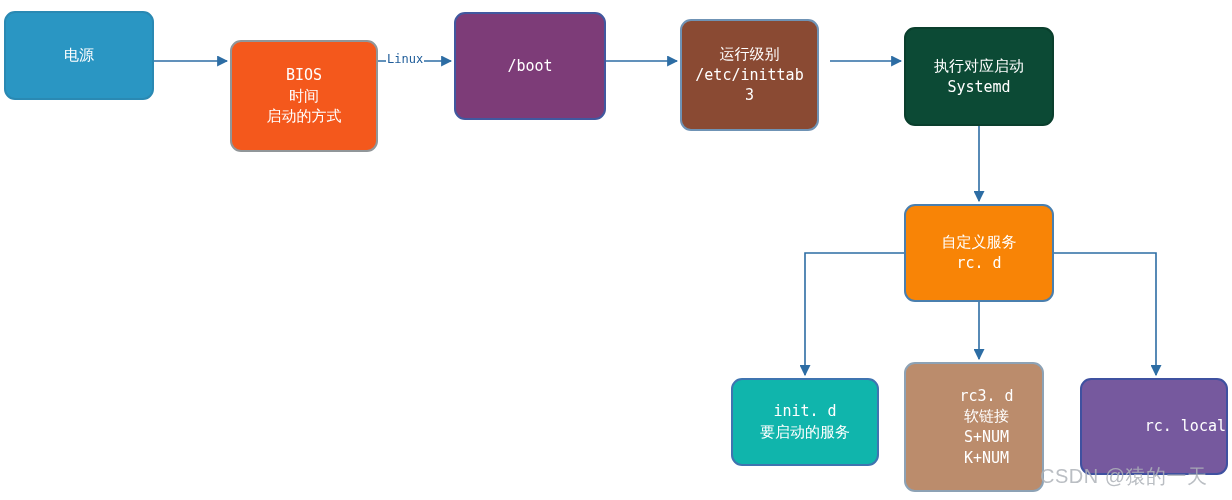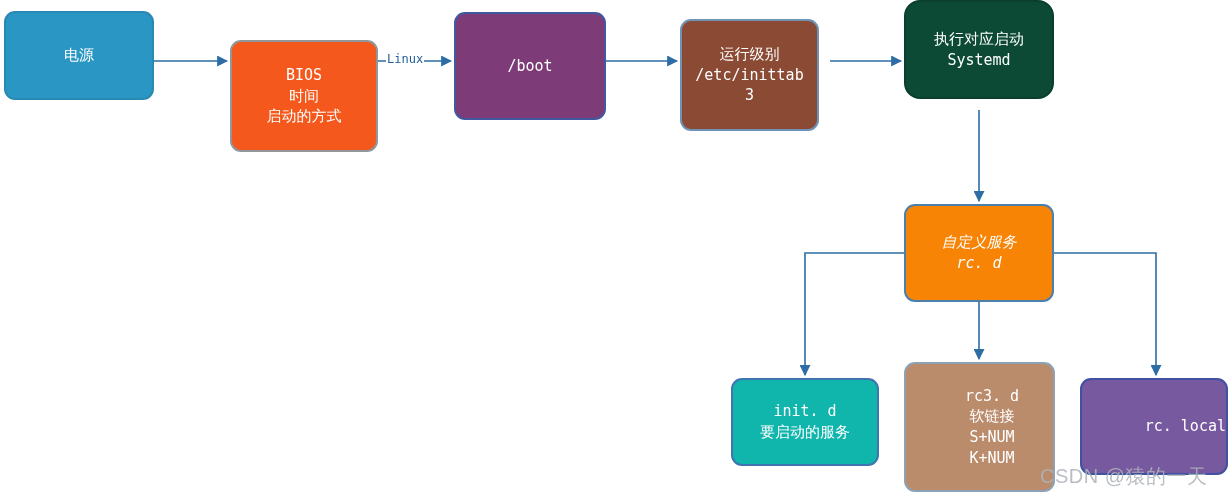--- a/index.html
+++ b/index.html
@@ -16,24 +16,24 @@
     position:absolute;z-index:2;box-sizing:border-box;
     border:2px solid transparent;border-radius:11px;
     display:flex;flex-direction:column;align-items:center;justify-content:center;
     color:#ffffff;font-size:15px;line-height:1.38;text-align:center;
     white-space:nowrap;
   }
   .n-power   {left:4px;   top:11px;  width:150px; height:89px;}
   .n-bios    {left:230px; top:4px;   width:148px; height:112px;}
   .n-boot    {left:454px; top:12px;  width:152px; height:108px;}
   .n-runlevel{left:680px; top:19px;   width:139px; height:112px;}
-  .n-systemd {left:904px; top:0;  width:150px; height:99px;border-radius:16px;}
+  .n-systemd {left:904px; top:27px;  width:150px; height:99px;}
   .n-rcd     {left:904px; top:204px; width:150px; height:98px;}
   .n-initd   {left:731px; top:378px; width:148px; height:88px;}
-  .n-rc3d    {left:904px; top:362px; width:151px; height:130px;padding-left:25px;}
+  .n-rc3d    {left:904px; top:362px; width:140px; height:130px;padding-left:25px;}
   .n-rclocal {left:1080px;top:378px; width:148px; height:97px;}
   .edge-label{
     position:absolute;z-index:3;left:386px;top:52px;
     color:var(--edge-label,#1e5c99);background:#ffffff;
     font-size:12px;padding:0 1px;
   }
   .watermark{
     position:absolute;z-index:10;left:1040px;top:463px;
     color:var(--watermark,rgba(174,179,185,0.85));
     font-family:"Liberation Sans","DejaVu Sans",sans-serif;
@@ -81,21 +81,21 @@
     <div>运行级别</div>
     <div>/etc/inittab</div>
     <div>3</div>
   </div>
 
   <div class="node n-systemd" style="background: rgb(12, 74, 53); border-color: rgb(10, 63, 45);">
     <div>执行对应启动</div>
     <div>Systemd</div>
   </div>
 
-  <div class="node n-rcd" style="background: rgb(248, 132, 6); border-color: rgb(74, 127, 174); font-style: italic;">
+  <div class="node n-rcd" style="background: rgb(248, 132, 6); border-color: rgb(74, 127, 174);">
     <div>自定义服务</div>
     <div>rc. d</div>
   </div>
 
   <div class="node n-initd" style="background: rgb(16, 181, 172); border-color: rgb(63, 116, 176);">
     <div>init. d</div>
     <div>要启动的服务</div>
   </div>
 
   <div class="node n-rc3d" style="background: rgb(187, 140, 108); border-color: rgb(141, 162, 181);">

